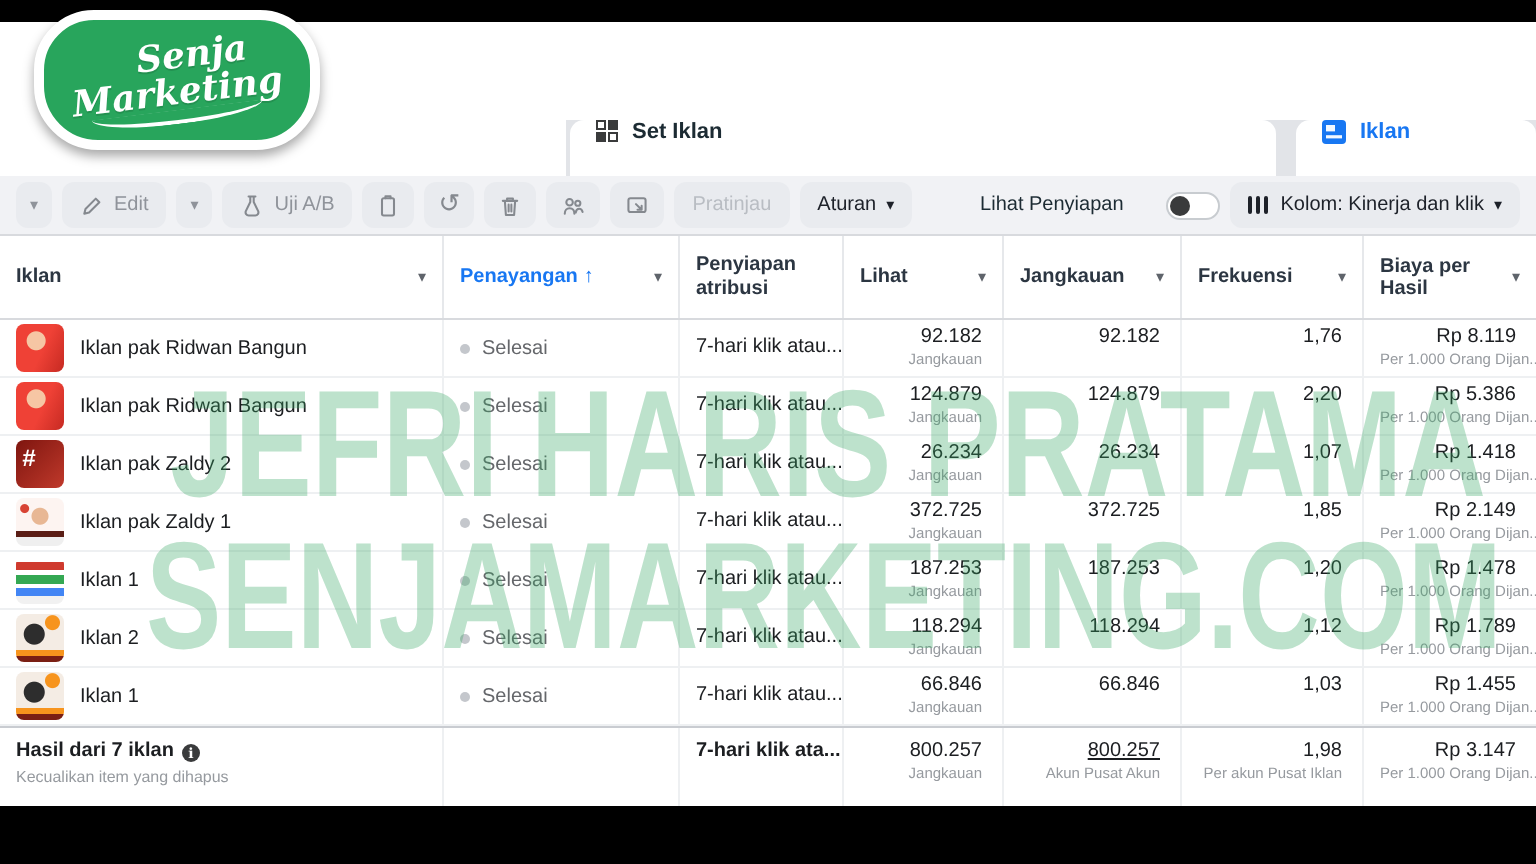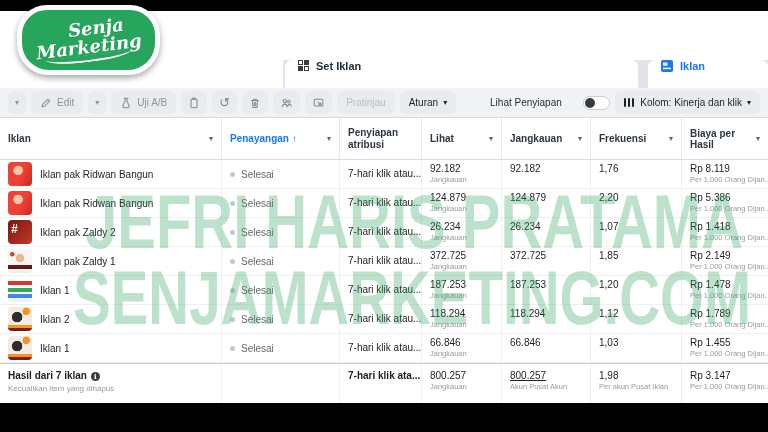--- a/index.html
+++ b/index.html
@@ -56,21 +56,21 @@
 
   .row{display:grid;grid-template-columns:var(--cols);height:29px;border-bottom:1px solid #eef0f2;background:#fff}
   .cell{padding:3px 8px 0;border-right:1px solid #eef0f2;font-size:10px;color:#1c1e21;overflow:hidden}
   .cell:last-child{border-right:none}
   .cell.name{display:flex;align-items:center;gap:8px;padding-top:0}
   .thumb{width:24px;height:24px;border-radius:4px;flex:0 0 auto}
   .name-text{font-size:10px;color:#1c1e21;white-space:nowrap;overflow:hidden}
   .cell.status{display:flex;align-items:center;gap:6px;padding-top:0;color:#65676b}
   .dot{width:5px;height:5px;border-radius:50%;background:#c4c7cc;flex:0 0 auto}
   .cell.attr{padding-top:8px;white-space:nowrap}
-  .cell.num{padding-right:10px}
+  .cell.num{text-align:right;padding-right:10px}
   .num-main{font-size:10px;line-height:12px;color:#1c1e21;white-space:nowrap}
   .num-sub{font-size:7.5px;line-height:9px;color:#969a9f;white-space:nowrap}
 
   .tfoot{display:grid;grid-template-columns:var(--cols);height:40px;border-top:1px solid #c9ccd1;background:#fff}
   .tfoot .cell{padding-top:6px}
   .f-title{font-size:10px;font-weight:bold;color:#1c1e21;display:flex;align-items:flex-end;gap:4px;white-space:nowrap}
   .info-dot{width:9px;height:9px;border-radius:50%;background:#3a3b3c;color:#fff;font-size:7px;display:flex;align-items:center;justify-content:center;font-weight:bold;font-family:"DejaVu Serif",serif;flex:0 0 auto}
   .f-sub{font-size:8px;color:#969a9f;margin-top:3px;white-space:nowrap}
   .f-attr{font-weight:bold;padding-top:10px}
   .u{text-decoration:underline;text-underline-offset:1px}

